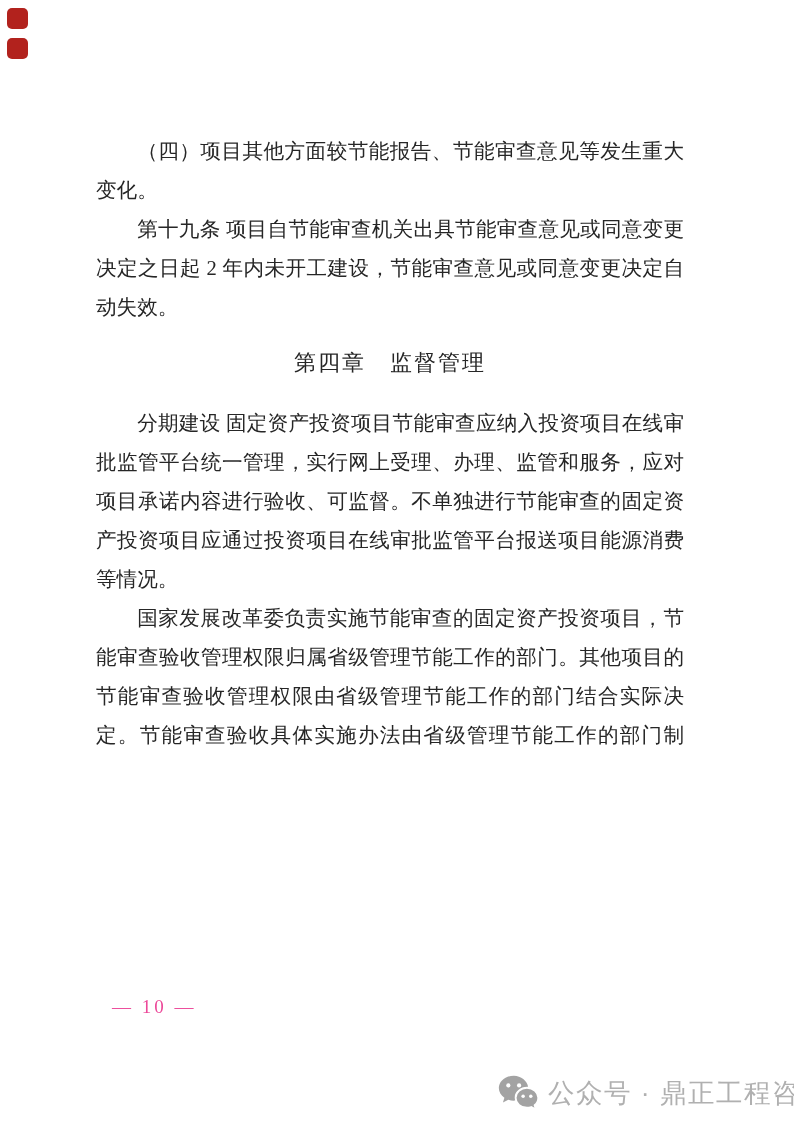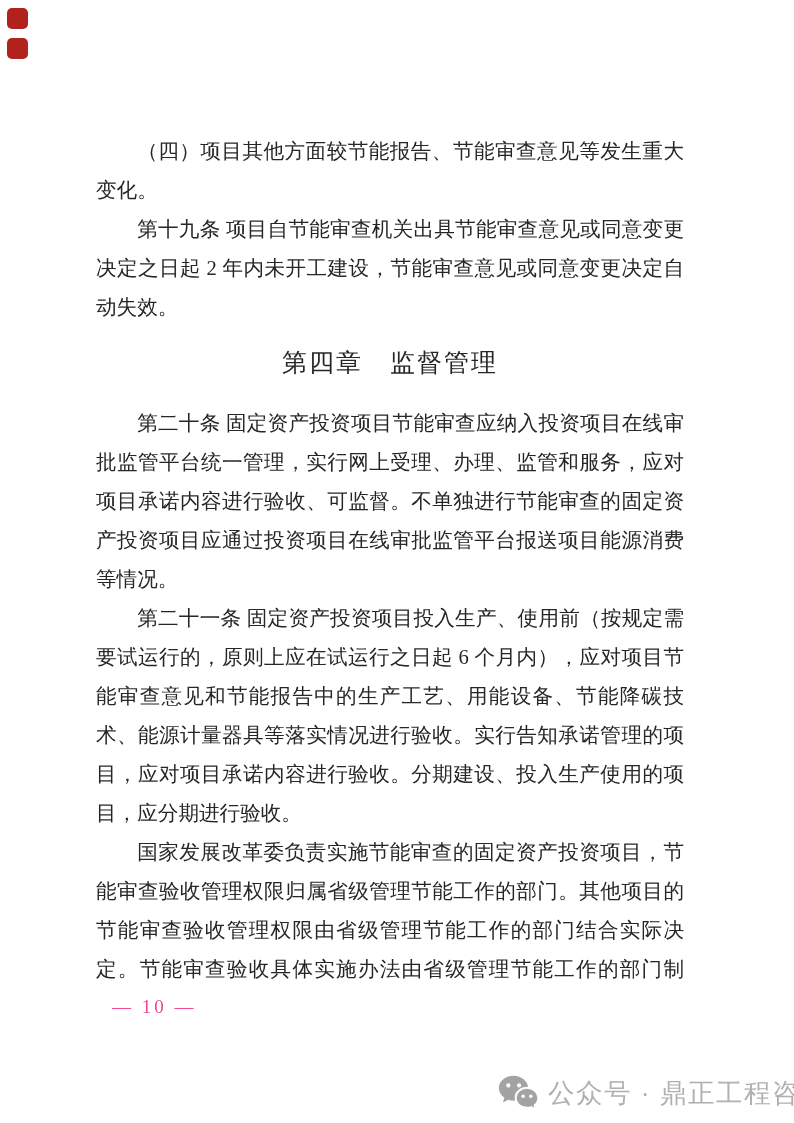--- a/index.html
+++ b/index.html
@@ -19,21 +19,21 @@
     color:var(--ink,#262626);
     font-size:20.6px;line-height:39px;
     text-align:justify;text-justify:inter-character;
   }
   .content p{margin:0;padding:0;}
   .content p.body{text-indent:2em;}
   .content p.body:last-child{text-align-last:justify;}
   .content span.b{font-weight:normal;}
   .content p.chapter{
     margin:16px 0 22px 0;text-indent:0;text-align:left;text-align-last:center;
-    font-weight:bold;font-size:25px;letter-spacing:2px;line-height:39px;
+    font-weight:bold;font-size:22px;letter-spacing:2px;line-height:39px;
   }
   .pageno{
     position:absolute;left:112px;top:996px;
     font-size:19px;color:#ec4899;letter-spacing:3px;
   }
   .watermark{
     position:absolute;left:497px;top:1070px;height:46px;
     display:flex;align-items:center;gap:9px;
     color:var(--wm,#aeaeae);
     font-family:"Liberation Sans","DejaVu Sans",sans-serif;
@@ -46,22 +46,21 @@
 
 <div class="page">
 
   <div class="corner-mark m1"></div>
   <div class="corner-mark m2"></div>
 
   <main class="content">
       <p class="body"><span>（四）项目其他方面较节能报告、节能审查意见等发生重大变化。</span></p>
       <p class="body"><span class="b">第十九条</span><span> 项目自节能审查机关出具节能审查意见或同意变更决定之日起 2 年内未开工建设，节能审查意见或同意变更决定自动失效。</span></p>
       <p class="chapter"><span class="b">第四章　监督管理</span></p>
-      <p class="body"><span class="b">第二十条</span><span> 固定资产投资项目节能审查应纳入投资项目在线审批监管平台统一管理，实行网上受理、办理、监管和服务，应对项目承诺内容进行验收、可监督。不单独进行节能审查的固定资产投资项目应通过投资项目在线审批监管平台报送项目能源消费等情况。</span></p>
-      <p class="body"><span class="b">第二十一条</span><span> 固定资产投资项目投入生产、使用前（按规定需要试运行的，原则上应在试运行之日起 6 个月内），应对项目节能审查意见和节能报告中的生产工艺、用能设备、节能降碳技术、能源计量器具等落实情况进行验收。实行告知承诺管理的项目，应对项目承诺内容进行验收。分期建设、投入生产使用的项目，应分期进行验收。</span></p>
+      <p class="body"><span class="b">分期建设</span><span> 固定资产投资项目节能审查应纳入投资项目在线审批监管平台统一管理，实行网上受理、办理、监管和服务，应对项目承诺内容进行验收、可监督。不单独进行节能审查的固定资产投资项目应通过投资项目在线审批监管平台报送项目能源消费等情况。</span></p>
       <p class="body"><span>国家发展改革委负责实施节能审查的固定资产投资项目，节能审查验收管理权限归属省级管理节能工作的部门。其他项目的节能审查验收管理权限由省级管理节能工作的部门结合实际决定。节能审查验收具体实施办法由省级管理节能工作的部门制</span></p>
     </main>
 
   <div class="pageno">— 10 —</div>
 
   <div class="watermark">
     <svg width="42" height="39" viewBox="0 0 46 42" aria-hidden="true">
       <path fill="currentColor" d="M18.5 1.5C9.4 1.5 2 7.6 2 15.1c0 4.3 2.4 8.1 6.1 10.6l-1.6 5.2 5.9-3c1.9.6 4 1 6.1 1 .5 0 1 0 1.5-.1-.4-1.1-.6-2.2-.6-3.4 0-6.5 6.2-11.8 13.8-11.8h.9C32.9 7 26.4 1.5 18.5 1.5z"></path>
       <circle cx="12.4" cy="12.2" r="2.3" fill="#ffffff"></circle>
       <circle cx="24.2" cy="12.2" r="2.3" fill="#ffffff"></circle>

